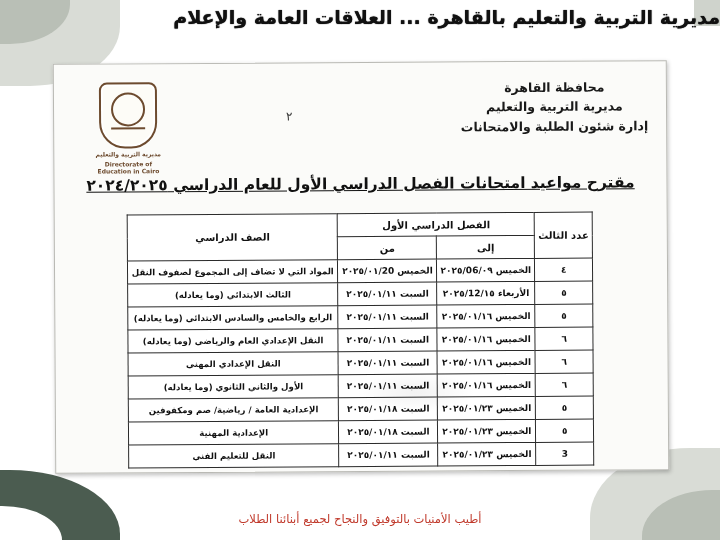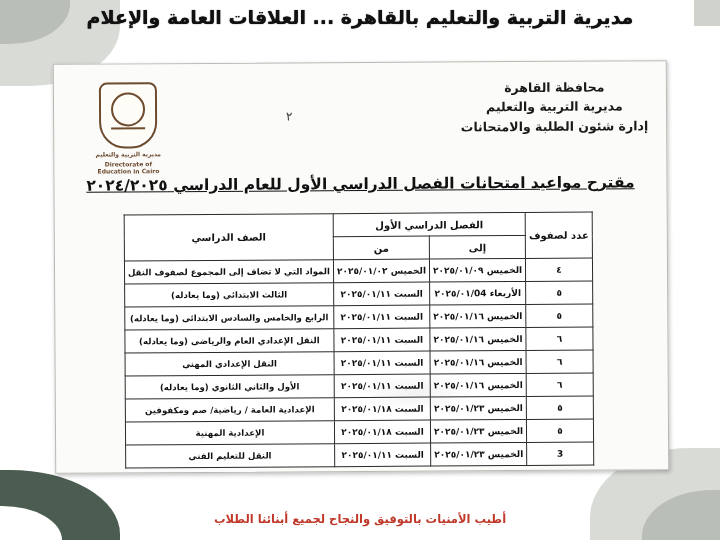--- a/index.html
+++ b/index.html
@@ -41,21 +41,21 @@
     border-top-right-radius:60px 34px;
   }
   .corner-tr{
     position:absolute;right:0;top:0;width:26px;height:26px;
     background:#cfd3cc;
   }
 
   
   .headline{
     position:absolute;left:0;right:0;top:6px;
-    text-align:center;
+    text-align:right;
     font-size:19px;font-weight:bold;color:#111;
     letter-spacing:0;
     text-shadow:0 0 1px #000;
     z-index:5;
   }
 
   
   .paper{
     position:absolute;
     left:54px;top:62px;width:612px;height:408px;
@@ -122,21 +122,21 @@
   table.sched th{font-size:10px;}
   .col-days{width:50px;}
   .col-to{width:96px;margin-top:28px;}
   .col-from{width:104px;margin-top:6px;}
   .col-grade{width:216px;}
   td.grade{text-align:center;font-size:8.6px;}
   .spanhead{font-size:10px;}
 
   .footer-note{
     position:absolute;left:0;right:0;bottom:14px;text-align:center;
-    font-size:11.5px;font-weight:bold;color:#c0392b;
+    font-size:11.5px;font-weight:normal;color:#c0392b;
   }
   
   .smudge{
     position:absolute;left:300px;bottom:58px;width:120px;height:40px;
     background:radial-gradient(ellipse at center,rgba(0,0,0,.05),rgba(0,0,0,0) 70%);
   }
 </style>
 </head>
 <body>
 
@@ -165,39 +165,39 @@
       <div>إدارة شئون الطلبة والامتحانات</div>
     </div>
 
     <div class="tiny-mark">٢</div>
 
     <div class="doc-title">مقترح مواعيد امتحانات الفصل الدراسي الأول للعام الدراسي ٢٠٢٤/٢٠٢٥</div>
 
     <table class="sched">
       <thead>
         <tr>
-          <th class="col-days" rowspan="2">عدد لصفوف</th>
+          <th class="col-days" rowspan="2">عدد الثالث</th>
           <th class="spanhead" colspan="2">الفصل الدراسي الأول</th>
           <th class="col-grade" rowspan="2">الصف الدراسي</th>
         </tr>
         <tr>
           <th class="col-to">إلى</th>
           <th class="col-from">من</th>
         </tr>
       </thead>
       <tbody id="sched-body">
           <tr>
             <td class="col-days">٤</td>
-            <td class="col-to">الخميس  ٢٠٢٥/٠١/٠٩</td>
-            <td class="col-from">الخميس  ٢٠٢٥/٠١/٠٢</td>
+            <td class="col-to">الخميس  ٢٠٢٥/06/٠٩</td>
+            <td class="col-from">الخميس  ٢٠٢٥/٠١/20</td>
             <td class="col-grade grade">المواد التي لا تضاف إلى المجموع لصفوف النقل</td>
           </tr>
           <tr>
             <td class="col-days">٥</td>
-            <td class="col-to">الأربعاء  ٢٠٢٥/٠١/04</td>
+            <td class="col-to">الأربعاء  ٢٠٢٥/12/١٥</td>
             <td class="col-from">السبت  ٢٠٢٥/٠١/١١</td>
             <td class="col-grade grade">الثالث الابتدائي (وما يعادله)</td>
           </tr>
           <tr>
             <td class="col-days">٥</td>
             <td class="col-to">الخميس  ٢٠٢٥/٠١/١٦</td>
             <td class="col-from">السبت  ٢٠٢٥/٠١/١١</td>
             <td class="col-grade grade">الرابع والخامس والسادس الابتدائي (وما يعادله)</td>
           </tr>
           <tr>

